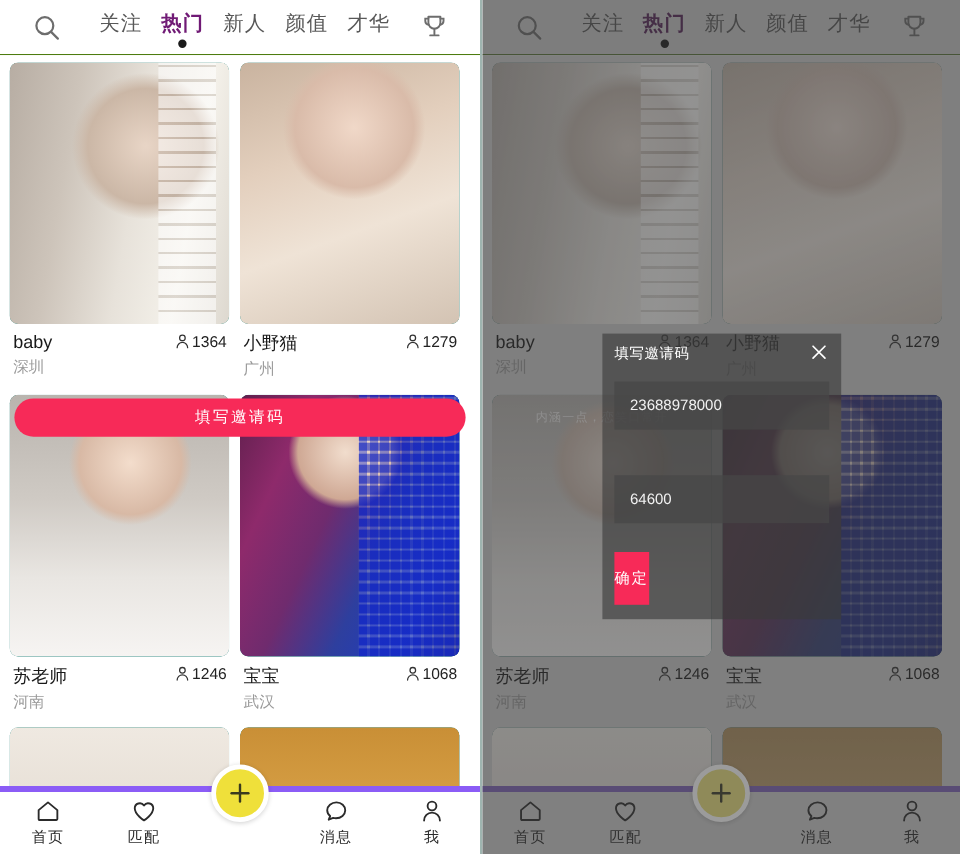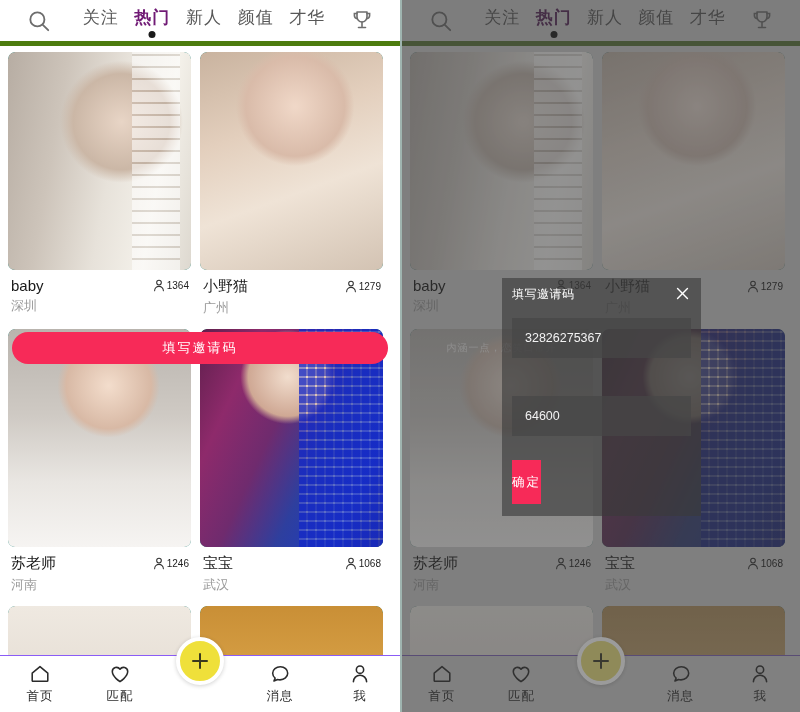--- a/index.html
+++ b/index.html
@@ -17,21 +17,21 @@
     background: #ffffff;
     overflow: hidden;
   }
   .panel.right { border-left: 2px solid #9fb5b0; }
 
   
   .topbar {
     position: relative;
     height: 46px;
     background: #ffffff;
-    border-bottom: 5px solid #4d7c0f;
+    border-bottom: 1px solid #4d7c0f;
     display: flex;
     align-items: center;
     padding: 0 26px;
   }
   .search-icon { width: 26px; height: 26px; flex: 0 0 26px; display:block; }
   .tabs {
     flex: 1 1 auto;
     display: flex;
     align-items: center;
     justify-content: space-evenly;
@@ -87,37 +87,37 @@
     left: 50%; top: 12px;
     transform: translateX(-50%);
     font-size: 10px;
     color: rgba(255,255,255,.75);
     white-space: nowrap;
     letter-spacing: 1px;
   }
   .meta { padding: 7px 2px 4px 3px; }
   .meta-row {
     display: flex;
-    align-items: center;
+    align-items: flex-start;
     justify-content: space-between;
   }
   .cname {
     font-size: 15px;
     color: #191919;
     font-weight: 500;
     white-space: nowrap;
     overflow: hidden;
     text-overflow: ellipsis;
     max-width: 108px;
   }
   .cfans {
     display: flex;
     align-items: center;
     gap: 1px;
-    font-size: 10px;
+    font-size: 13px;
     color: #222;
   }
   .person-icon { width: 14px; height: 15px; display:block; }
   .ccity {
     margin-top: 3px;
     font-size: 13px;
     color: #9a9a9a;
   }
 
   
@@ -163,21 +163,21 @@
     cursor: pointer;
     z-index: 5;
   }
 
   
   .tabbar {
     position: absolute;
     left: 0; right: 0; bottom: 0;
     height: 57px;
     background: #ffffff;
-    border-top: 1px solid #8b5cf6;
+    border-top: 5px solid #8b5cf6;
     display: flex;
     align-items: center;
     z-index: 8;
   }
   .tb {
     flex: 1 1 0;
     display: flex;
     flex-direction: column;
     align-items: center;
     gap: 3px;
@@ -588,19 +588,19 @@
     <div class="dialog" style="top:278px">
       <div class="dlg-head">
         <span class="dlg-title">填写邀请码</span>
         <span>
           <svg class="dlg-close" viewBox="0 0 24 24" stroke="#ffffff" stroke-width="2" stroke-linecap="round">
             <line x1="5" y1="5" x2="19" y2="19"></line>
               <line x1="19" y1="5" x2="5" y2="19"></line>
           </svg>
         </span>
       </div>
-      <div class="dlg-field">32826275367</div>
+      <div class="dlg-field">23688978000</div>
       <div class="dlg-field second">64600</div>
       <button class="dlg-ok">确定</button>
     </div>
   </div>
 
 </div>
 
 </body></html>

